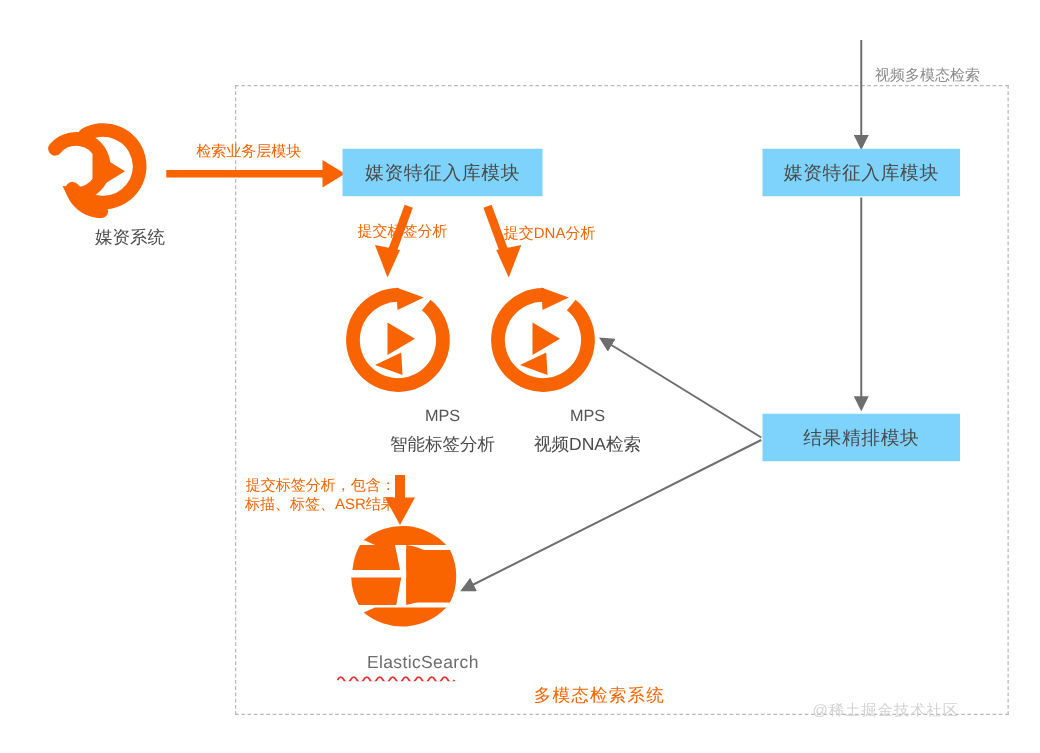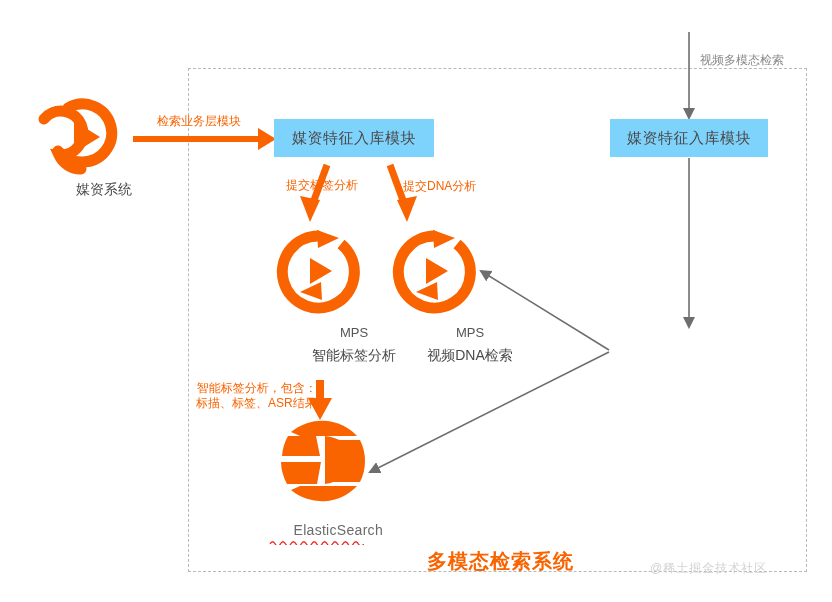--- a/index.html
+++ b/index.html
@@ -58,22 +58,22 @@
     font-size: 13px;
     text-align: center;
     white-space: nowrap;
     line-height: 22px;
     padding-left: 34px;
   }
   .caption-cn { font-size: 14px; color: #4a4a4a; }
 
   #system-title {
     color: #f96300;
-    font-size: 20px;
-    font-weight: bold;
+    font-size: 14px;
+    font-weight: normal;
     white-space: nowrap;
     letter-spacing: 1px;
   }
   #watermark {
     color: #d2d2d2;
     font-size: 12px;
     white-space: nowrap;
     letter-spacing: 1px;
   }
   #es-label {
@@ -187,38 +187,41 @@
 
   <div class="abs lbl-orange" style="left:403px; top:179px;">提交DNA分析</div>
 
   <div class="abs node-caption" style="left:250px; top:322px; width:140px;">MPS</div>
   <div class="abs node-caption caption-cn" style="left:250px; top:344px; width:140px;">智能标签分析</div>
 
   <div class="abs node-caption" style="left:366px; top:322px; width:140px;">MPS</div>
   <div class="abs node-caption caption-cn" style="left:366px; top:344px; width:140px;">视频DNA检索</div>
 
   <div class="abs" style="left:196px; top:381px;">
-    <div class="lbl-orange">智能标签分析，包含：</div>
+    <div class="lbl-orange">提交标签分析，包含：</div>
     <div class="lbl-orange">标描、标签、ASR结果</div>
   </div>
 
   <div class="abs" style="left:257px; top:521px; width:126px; text-align:right;">
     <span id="es-label">ElasticSearch</span>
     <svg id="es-squiggle" width="126" height="6">
       <path d="M13,5 q2.6,-4.5 5.2,0 q2.6,4.5 5.2,0 q2.6,-4.5 5.2,0 q2.6,4.5 5.2,0 q2.6,-4.5 5.2,0
                q2.6,4.5 5.2,0 q2.6,-4.5 5.2,0 q2.6,4.5 5.2,0 q2.6,-4.5 5.2,0 q2.6,4.5 5.2,0
                q2.6,-4.5 5.2,0 q2.6,4.5 5.2,0 q2.6,-4.5 5.2,0 q2.6,4.5 5.2,0 q2.6,-4.5 5.2,0
                q2.6,4.5 5.2,0 q2.6,-4.5 5.2,0 q2.6,4.5 5.2,0" fill="none" stroke="#e83030" stroke-width="1.4"></path>
     </svg>
   </div>
 
   <div class="abs lbl-gray" style="left:700px; top:52px;">视频多模态检索</div>
 
   <div class="abs module-box" style="left:610px; top:119px; width:158px; height:38px;">
     <span>媒资特征入库模块</span>
   </div>
 
+  <div class="abs module-box" style="left:610px; top:331px; width:158px; height:38px;">
+    <span>结果精排模块</span>
+  </div>
 
   <div class="abs" id="system-title" style="left:427px; top:548px;">多模态检索系统</div>
 
   <div class="abs" id="watermark" style="left:650px; top:560px;">@稀土掘金技术社区</div>
 
 </div>
 
 </body></html>

